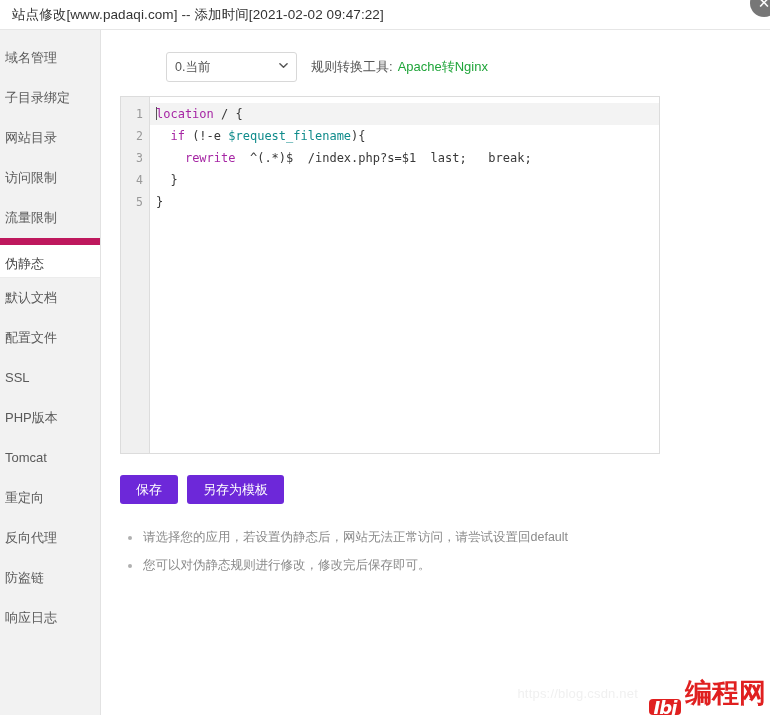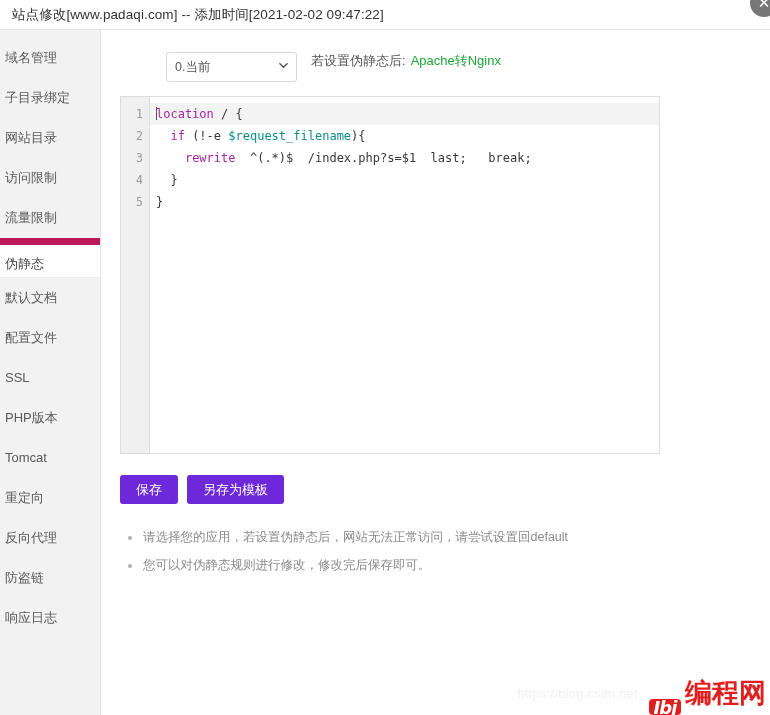--- a/index.html
+++ b/index.html
@@ -88,20 +88,21 @@
   .main {
     flex: 1;
     background: #ffffff;
     padding: 22px 0 0 19px;
     box-sizing: border-box;
     position: relative;
   }
 
   .toolbar {
     display: flex;
+    align-items: center;
     height: 30px;
     margin-bottom: 14px;
     padding-left: 46px;
   }
   .select-wrap {
     position: relative;
     width: 131px;
     height: 30px;
   }
   select.rule-select {
@@ -315,21 +316,21 @@
       <div class="select-wrap">
         <select class="rule-select">
           <option>0.当前</option>
         </select>
         <span class="select-chevron">
           <svg viewBox="0 0 10 10" width="9" height="9">
               <path d="M1 3 L5 7 L9 3" stroke="#555" stroke-width="1.6" fill="none" stroke-linecap="round" stroke-linejoin="round"></path>
             </svg>
         </span>
       </div>
-      <span class="tool-label">若设置伪静态后:</span>
+      <span class="tool-label">规则转换工具:</span>
       <a class="tool-link" href="#">Apache转Nginx</a>
     </div>
 
     <div class="editor">
       <div class="gutter">
         <div>1</div>
         <div>2</div>
         <div>3</div>
         <div>4</div>
         <div>5</div>

